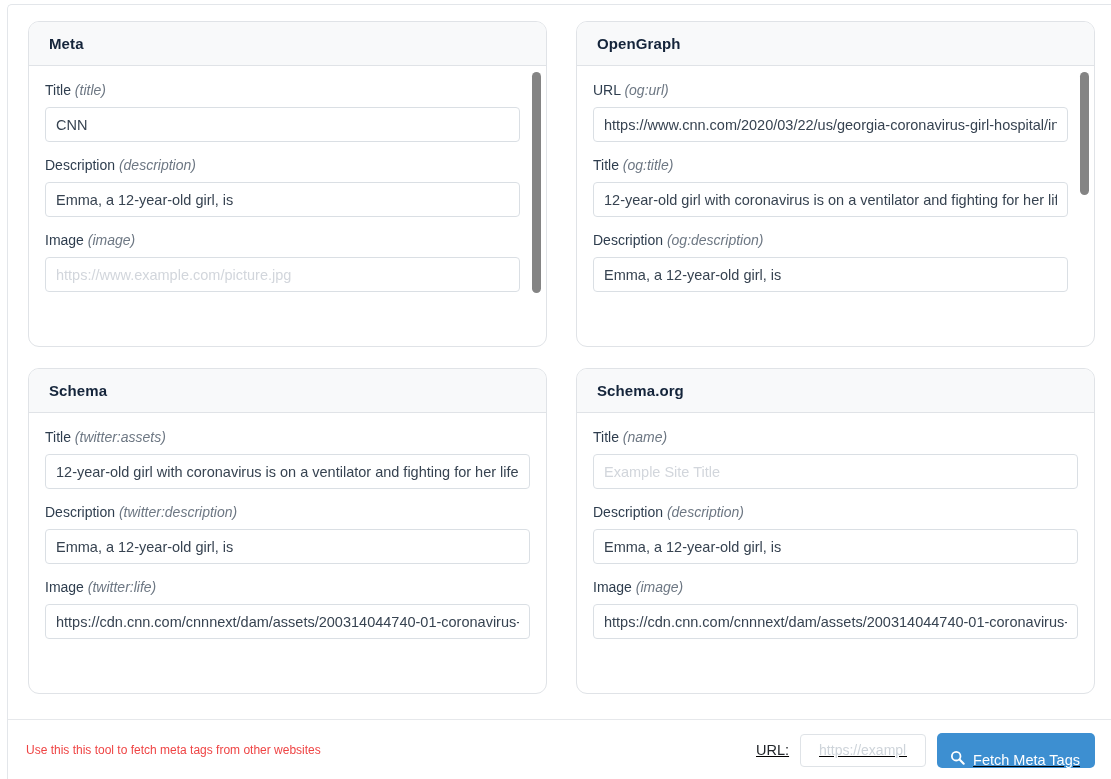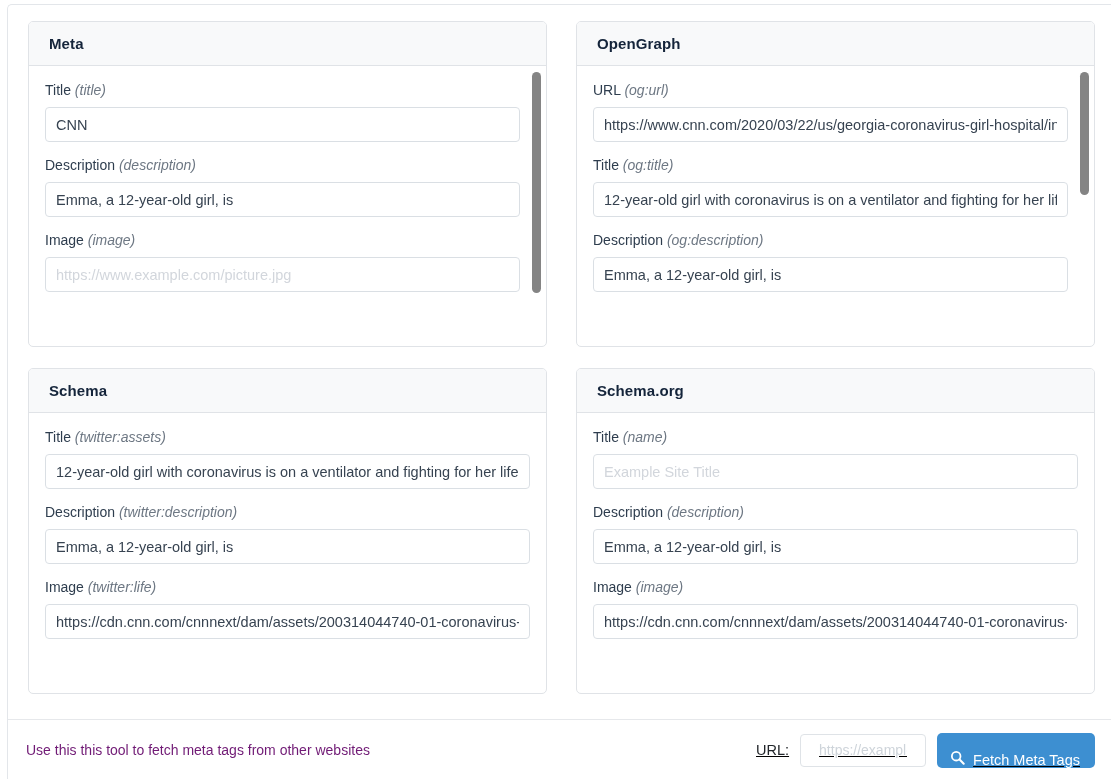--- a/index.html
+++ b/index.html
@@ -36,21 +36,21 @@
     grid-template-columns: 519px 519px;
     grid-template-rows: 326px 326px;
     column-gap: 29px;
     row-gap: 21px;
   }
 
   
   .card {
     background: #ffffff;
     border: 1px solid #e0e3e7;
-    border-radius: 5px;
+    border-radius: 11px;
     overflow: hidden;
     display: flex;
     flex-direction: column;
   }
   .card-header {
     background: #f8f9fa;
     border-bottom: 1px solid #e0e3e7;
     height: 44px;
     display: flex;
     align-items: center;
@@ -128,22 +128,22 @@
     left: 0;
     top: 714px;
     width: 1104px;
     height: 61px;
     border-top: 1px solid #e6e8eb;
     display: flex;
     align-items: center;
     padding: 0 17px 0 18px;
   }
   .footer-note {
-    font-size: 14px;
-    color: #701a75;
+    font-size: 12px;
+    color: #ef4444;
     white-space: nowrap;
   }
   .footer-right {
     margin-left: auto;
     display: flex;
     align-items: center;
     gap: 11px;
     text-decoration: underline;
   }
   .url-label {

